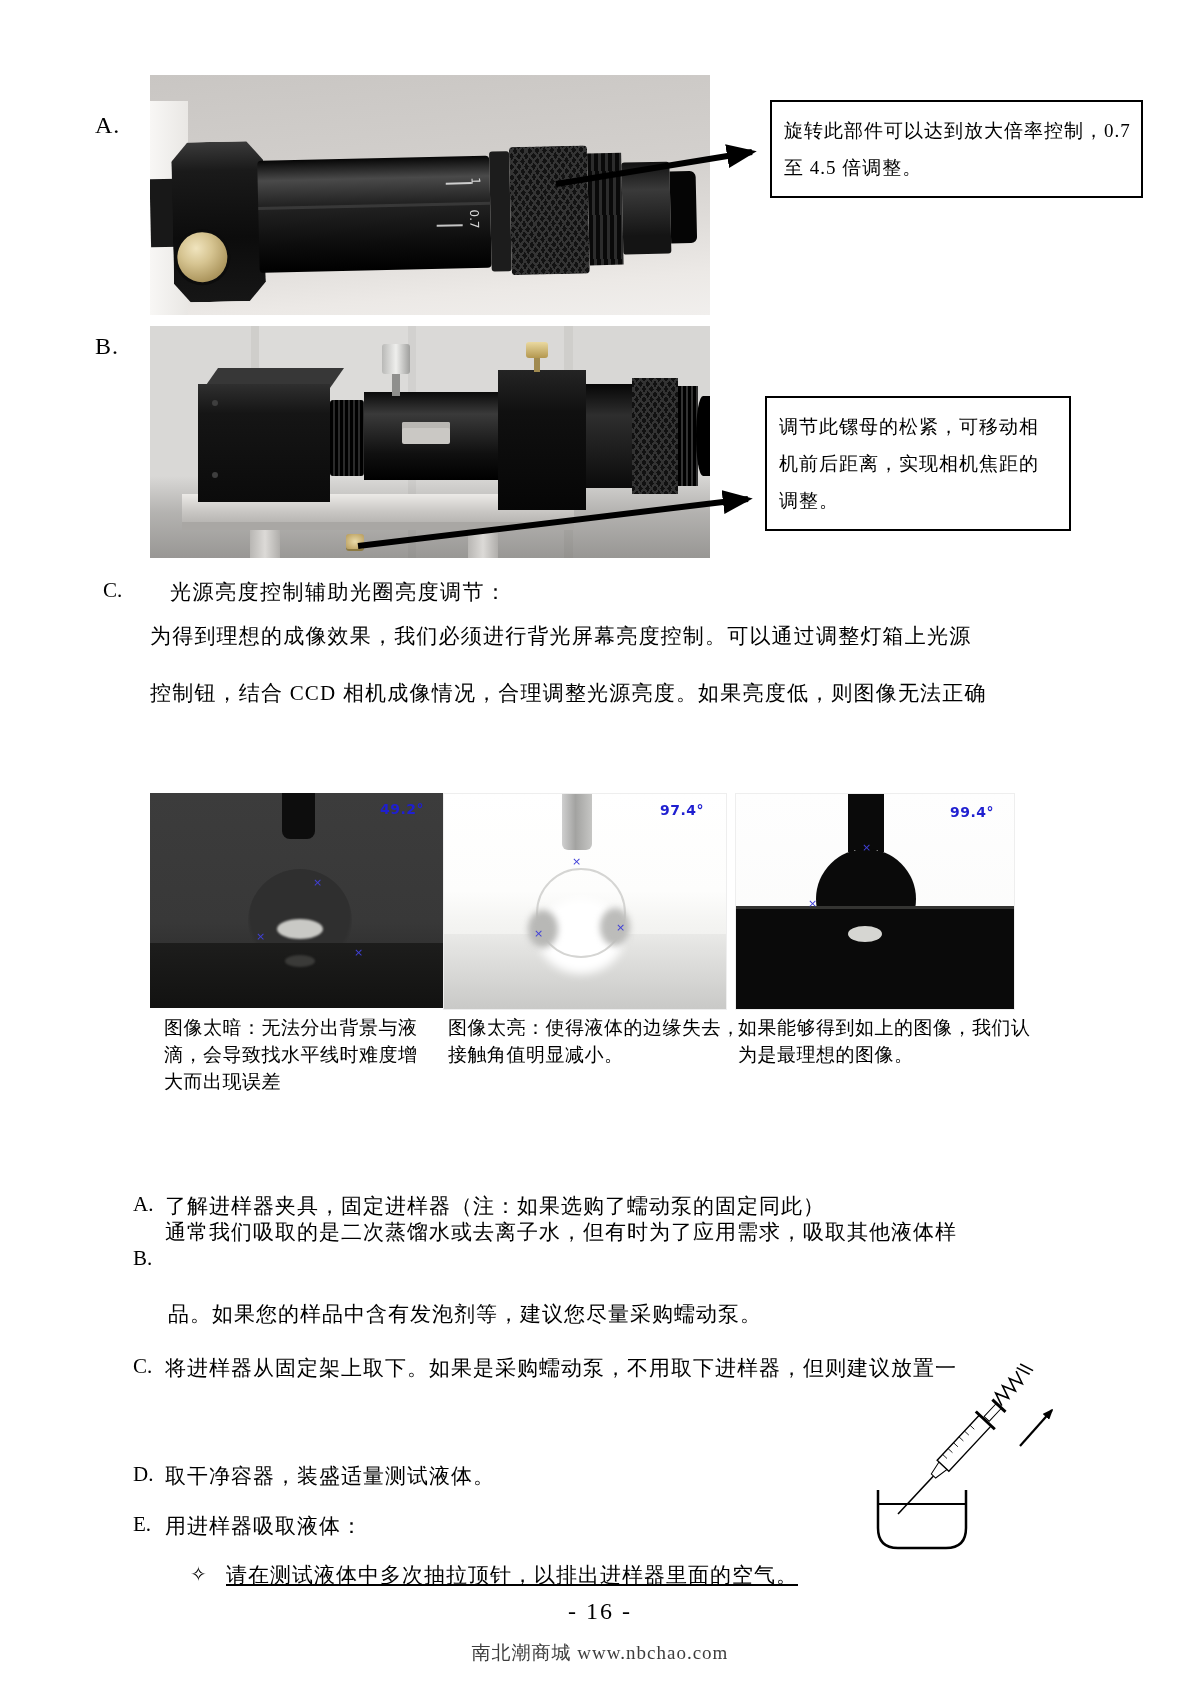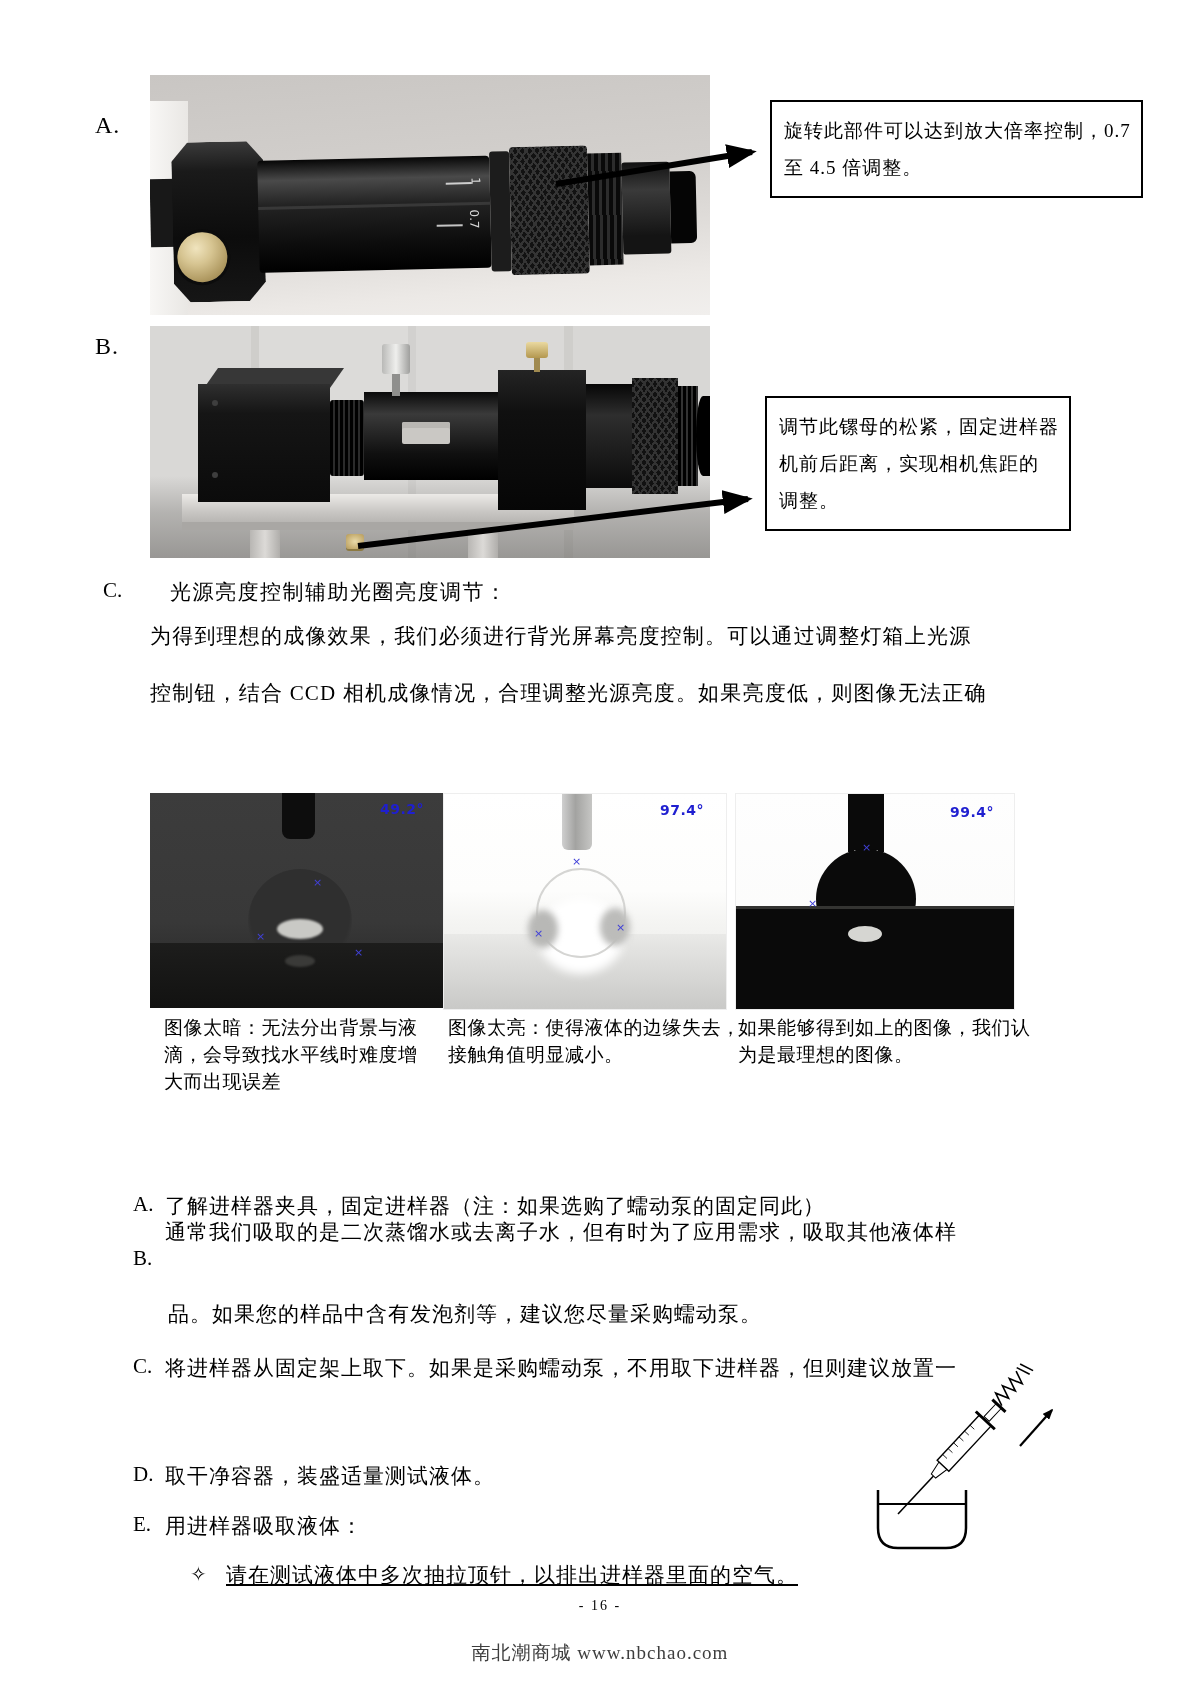--- a/index.html
+++ b/index.html
@@ -13,21 +13,21 @@
   .figlabel{font-size:24px;letter-spacing:1px;}
   .callout{border:2px solid #000;background:#fff;padding:10px 12px;font-size:19px;line-height:37px;letter-spacing:1px;}
   .sec-c-label{font-size:21px;}
   .sec-c-title{font-size:21px;letter-spacing:1.5px;}
   .para-line{font-size:21px;letter-spacing:1.2px;}
   .caption-line{font-size:19px;letter-spacing:0.5px;line-height:27px;}
   .h52{font-size:27px;font-weight:bold;letter-spacing:1.5px;}
   .item-label{font-size:21px;}
   .item-line{font-size:21px;letter-spacing:1px;}
   .bullet-sym{font-size:20px;}
-  .pagenum{font-size:14px;letter-spacing:2px;}
+  .pagenum{font-size:24px;letter-spacing:2px;}
   .footer{font-size:19px;color:#3d3d3d;letter-spacing:1px;font-family:"Liberation Serif",serif;}
 
   
   .photoA{left:150px;top:75px;width:560px;height:240px;overflow:hidden;}
   .pa-bg{left:0;top:0;right:0;bottom:0;background:linear-gradient(175deg,#c9c6c3 0%,#d3d0cd 45%,#dedbd8 65%,#ece9e6 85%,#f1efed 100%);}
   .pa-strip{left:0;top:26px;width:38px;height:214px;background:linear-gradient(90deg,#f8f7f5,#e9e7e4);}
   .pa-lens{left:0;top:0;width:560px;height:240px;transform:rotate(-1.3deg);}
   .pa-rear{left:0;top:98px;width:28px;height:68px;background:#181818;}
   .pa-block{left:22px;top:62px;width:92px;height:160px;background:linear-gradient(180deg,#3a3a3a 0%,#1a1a1a 18%,#0c0c0c 60%,#161616 100%);clip-path:polygon(18% 0,82% 0,100% 12%,100% 88%,82% 100%,18% 100%,0 88%,0 12%);}
   .pa-knob{left:26px;top:152px;width:50px;height:50px;border-radius:50%;background:radial-gradient(circle at 38% 32%,#f0e4be,#d6c491 35%,#b09a62 70%,#8a7544 100%);box-shadow:0 0 0 3px #0c0c0c;}
@@ -149,21 +149,21 @@
     <div class="abs pb-mount"></div>
     <div class="abs pb-brassstem"></div>
     <div class="abs pb-brasshead"></div>
     <div class="abs pb-barrel2"></div>
     <div class="abs pb-knurl2"></div>
     <div class="abs pb-frontring"></div>
     <div class="abs pb-aperture"></div>
   </div>
 
   <div class="abs callout" style="left:765px;top:396px;width:278px;">
-    <div class="nw">调节此镙母的松紧，固定进样器</div>
+    <div class="nw">调节此镙母的松紧，可移动相</div>
     <div class="nw">机前后距离，实现相机焦距的</div>
     <div class="nw">调整。</div>
   </div>
 
   <svg class="abs" style="left:0;top:0;pointer-events:none;" width="1200" height="1697" viewBox="0 0 1200 1697">
     <defs>
       <marker id="ah" markerWidth="5" markerHeight="4" refX="4.2" refY="2" orient="auto">
         <path d="M0,0 L5,2 L0,4 Z" fill="#000"></path>
       </marker>
     </defs>

